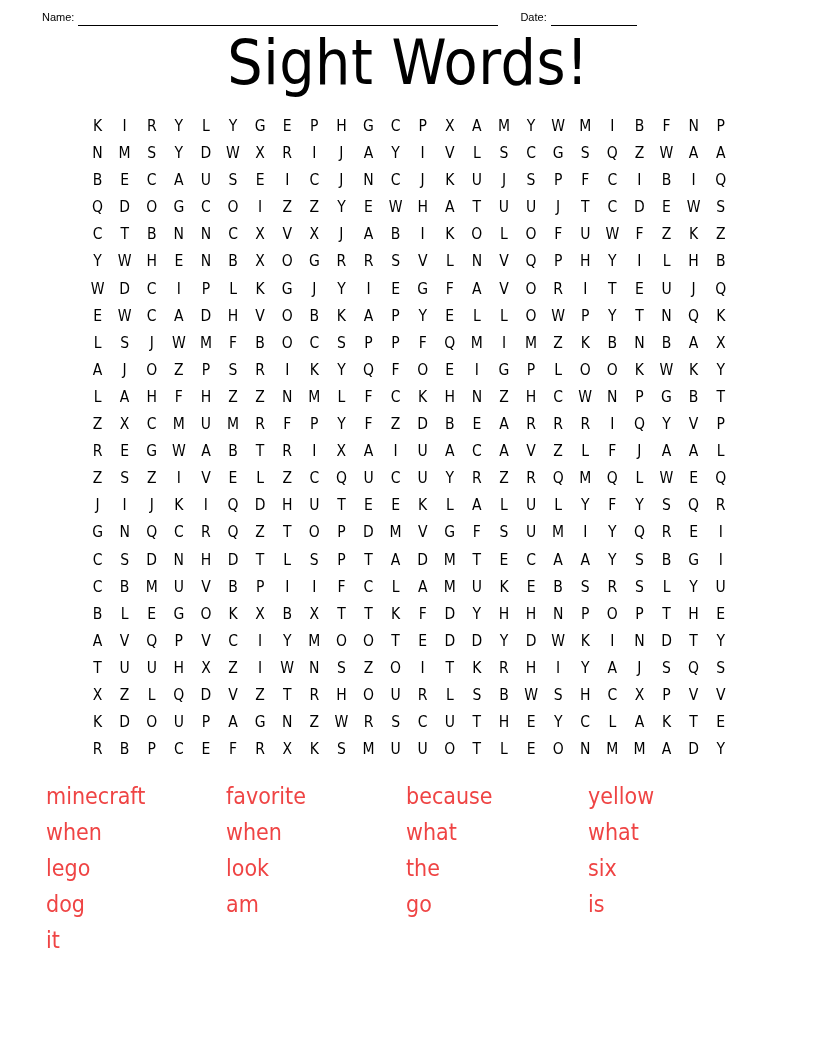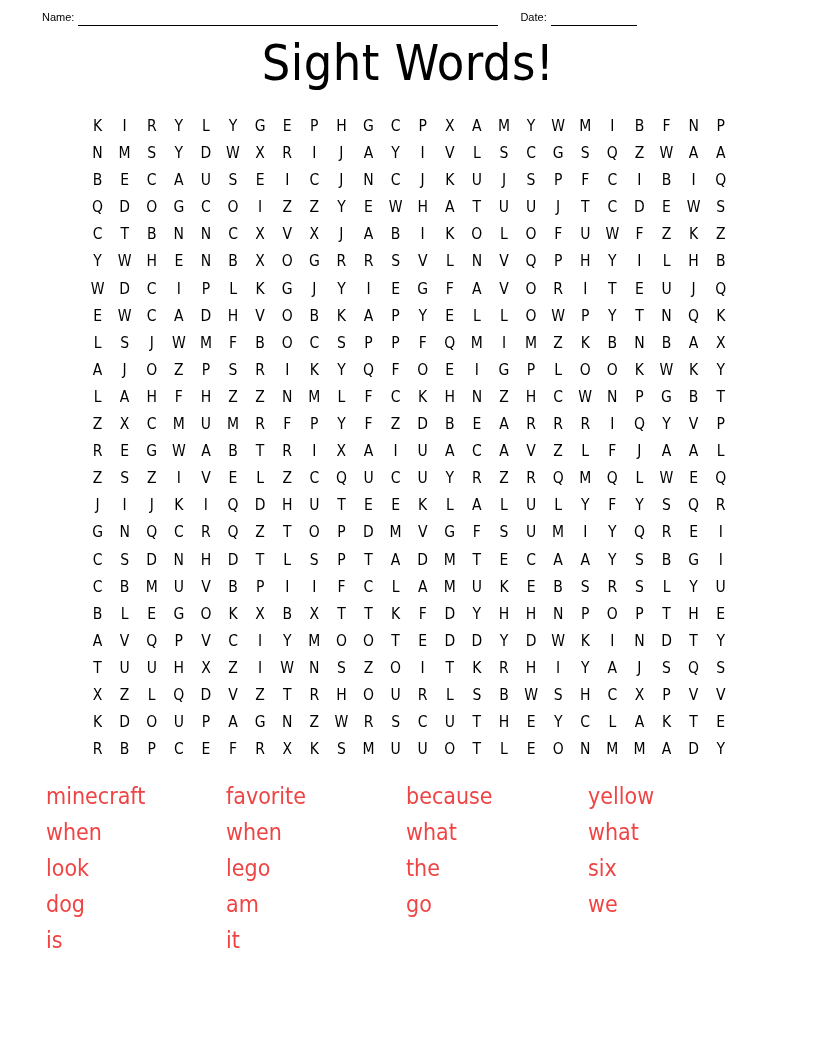--- a/index.html
+++ b/index.html
@@ -43,21 +43,21 @@
   .hdr-gap { width: 22px; }
 
   
   .title {
     position: absolute;
     top: 34px;
     left: 0;
     width: 816px;
     text-align: center;
     font-family: "DejaVu Sans Condensed", "Liberation Sans Narrow", "Liberation Sans", sans-serif;
-    font-size: 50px;
+    font-size: 62px;
     font-weight: 400;
     letter-spacing: 0.5px;
     line-height: 58px;
     white-space: nowrap;
   }
 
   
   .grid {
     position: absolute;
     top: 113px;
@@ -689,25 +689,24 @@
 
   <div class="wordlist">
       <div class="word">minecraft</div>
       <div class="word">favorite</div>
       <div class="word">because</div>
       <div class="word">yellow</div>
       <div class="word">when</div>
       <div class="word">when</div>
       <div class="word">what</div>
       <div class="word">what</div>
+      <div class="word">lego</div>
       <div class="word">look</div>
-      <div class="word">lego</div>
       <div class="word">the</div>
       <div class="word">six</div>
       <div class="word">dog</div>
       <div class="word">am</div>
       <div class="word">go</div>
-      <div class="word">we</div>
       <div class="word">is</div>
       <div class="word">it</div>
     </div>
 
 </div>
 
 </body></html>

